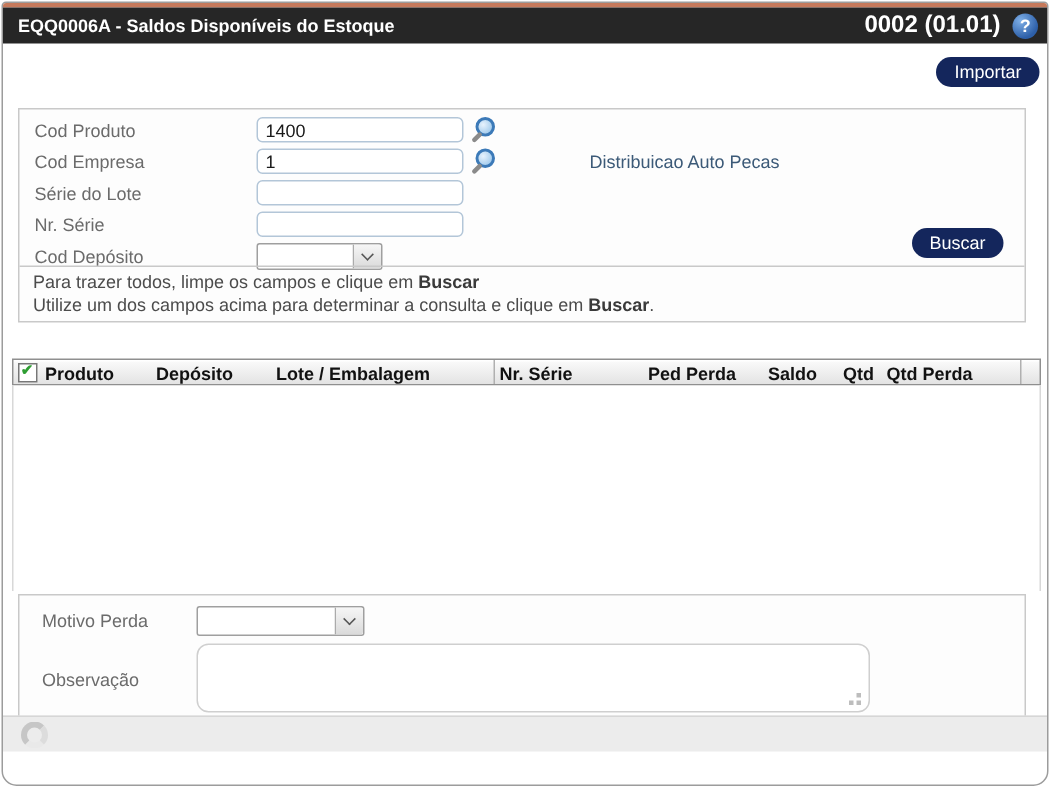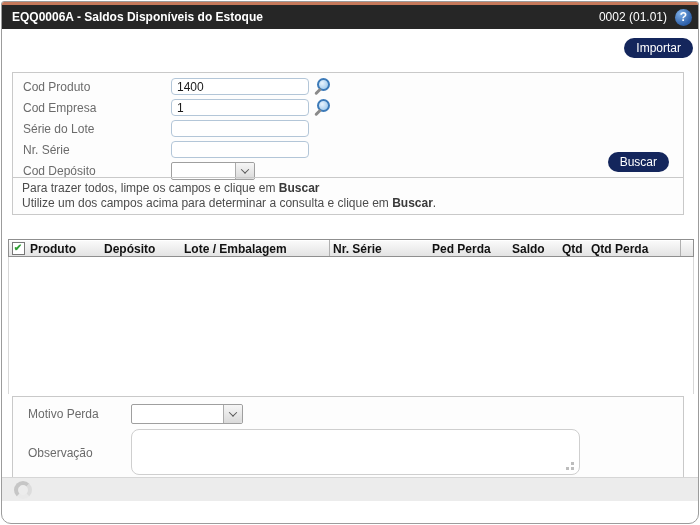--- a/index.html
+++ b/index.html
@@ -23,21 +23,21 @@
     height: 24px;
     background: #262626;
     color: #ffffff;
     display: flex;
     align-items: center;
     justify-content: space-between;
     padding: 0 6px 0 10px;
   }
   .titlebar .title { font-weight: bold; font-size: 12px; }
   .titlebar .right { display: flex; align-items: center; gap: 8px; }
-  .titlebar .version { font-weight: normal; font-size: 12px; }
+  .titlebar .version { font-weight: bold; font-size: 16px; }
   .help-icon {
     width: 17px; height: 17px;
     border-radius: 50%;
     background: radial-gradient(circle at 32% 28%, #7fb0e8, #2d5fa8 70%);
     color: #ffffff;
     font-weight: bold;
     font-size: 12px;
     display: flex; align-items: center; justify-content: center;
     cursor: pointer;
   }
@@ -252,20 +252,21 @@
       <div class="rows">
         <div class="frow">
           <span class="flabel">Cod Produto</span>
           <input class="finput" value="1400" style="">
           <span class="lens"></span>
         </div>
         <div class="frow">
           <span class="flabel">Cod Empresa</span>
           <input class="finput" value="1" style="">
           <span class="lens"></span>
+          <span class="fdesc">Distribuicao Auto Pecas</span>
         </div>
         <div class="frow">
           <span class="flabel">Série do Lote</span>
           <input class="finput" value="" style="">
         </div>
         <div class="frow">
           <span class="flabel">Nr. Série</span>
           <input class="finput" value="" style="">
         </div>
         <div class="frow">

